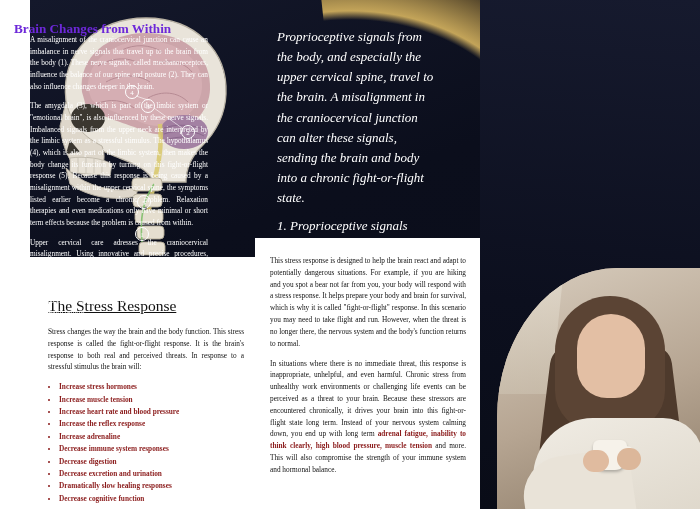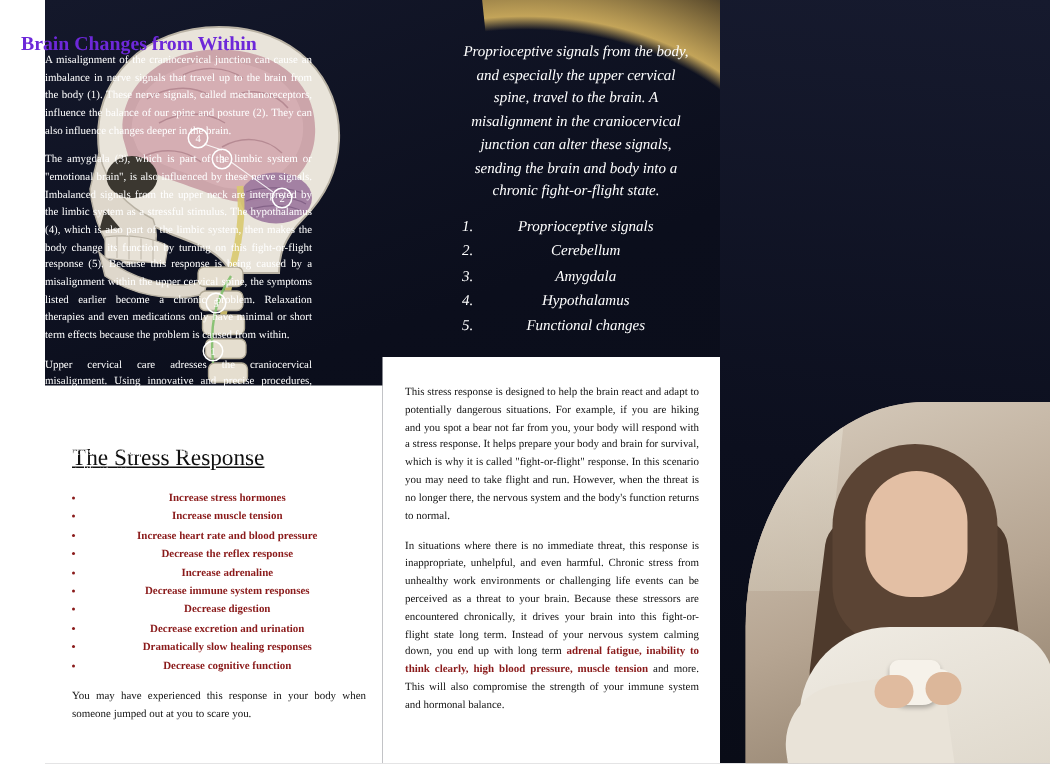--- a/index.html
+++ b/index.html
@@ -82,24 +82,23 @@
   .skull-svg { display:block; }
 
   
   .callout {
     position: absolute;
     left: 277px;
     top: 27px;
     width: 158px;
     color: #ffffff;
     font-style: italic;
-    font-size: 10px;
+    font-size: 13px;
     line-height: 1.55;
-    text-align: center;
-    margin-left: 28px;
+    text-align: left;
   }
   .callout p { margin: 0 0 8px 0; }
   .callout ol {
     margin: 0;
     padding-left: 13px;
   }
   .callout ol li { margin: 0 0 1px 0; }
 
   
   .col-left {
@@ -124,21 +123,21 @@
     margin: 0 0 8px 0;
   }
   ul.bullets {
     margin: 6px 0 8px 0;
     padding-left: 11px;
     font-size: 7.3px;
     line-height: 1.7;
     font-weight: bold;
     color: #8a1a1a;
   }
-  ul.bullets li { margin: 0; text-align: center; }
+  ul.bullets li { margin: 0; }
 
   
   .col-center {
     position: absolute;
     left: 270px;
     top: 255px;
     width: 196px;
     color: #111111;
   }
   .center-title {
@@ -336,25 +335,26 @@
       <li>Proprioceptive signals</li>
       <li>Cerebellum</li>
       <li>Amygdala</li>
       <li>Hypothalamus</li>
       <li>Functional changes</li>
     </ol>
   </div>
 
   <div class="col-left">
     <h2 class="head-serif">The Stress Response</h2>
+    <p class="body-text">Stress changes the way the brain and  the body function. This stress response is called the fight-or-flight response.  It is the brain's response to both real and perceived threats.  In response to a stressful stimulus the brain will:</p>
     <ul class="bullets">
       <li>Increase stress hormones</li>
       <li>Increase  muscle tension</li>
       <li>Increase  heart rate and blood pressure</li>
-      <li>Decrease  the reflex response</li>
+      <li>Increase  the reflex response</li>
       <li>Increase  adrenaline</li>
       <li>Decrease  immune system responses</li>
       <li>Decrease digestion</li>
       <li>Decrease excretion and urination</li>
       <li>Dramatically slow healing responses</li>
       <li>Decrease cognitive function</li>
     </ul>
     <p class="body-text">You may have experienced this response in your body when someone jumped out at you to scare you.</p>
   </div>
 

